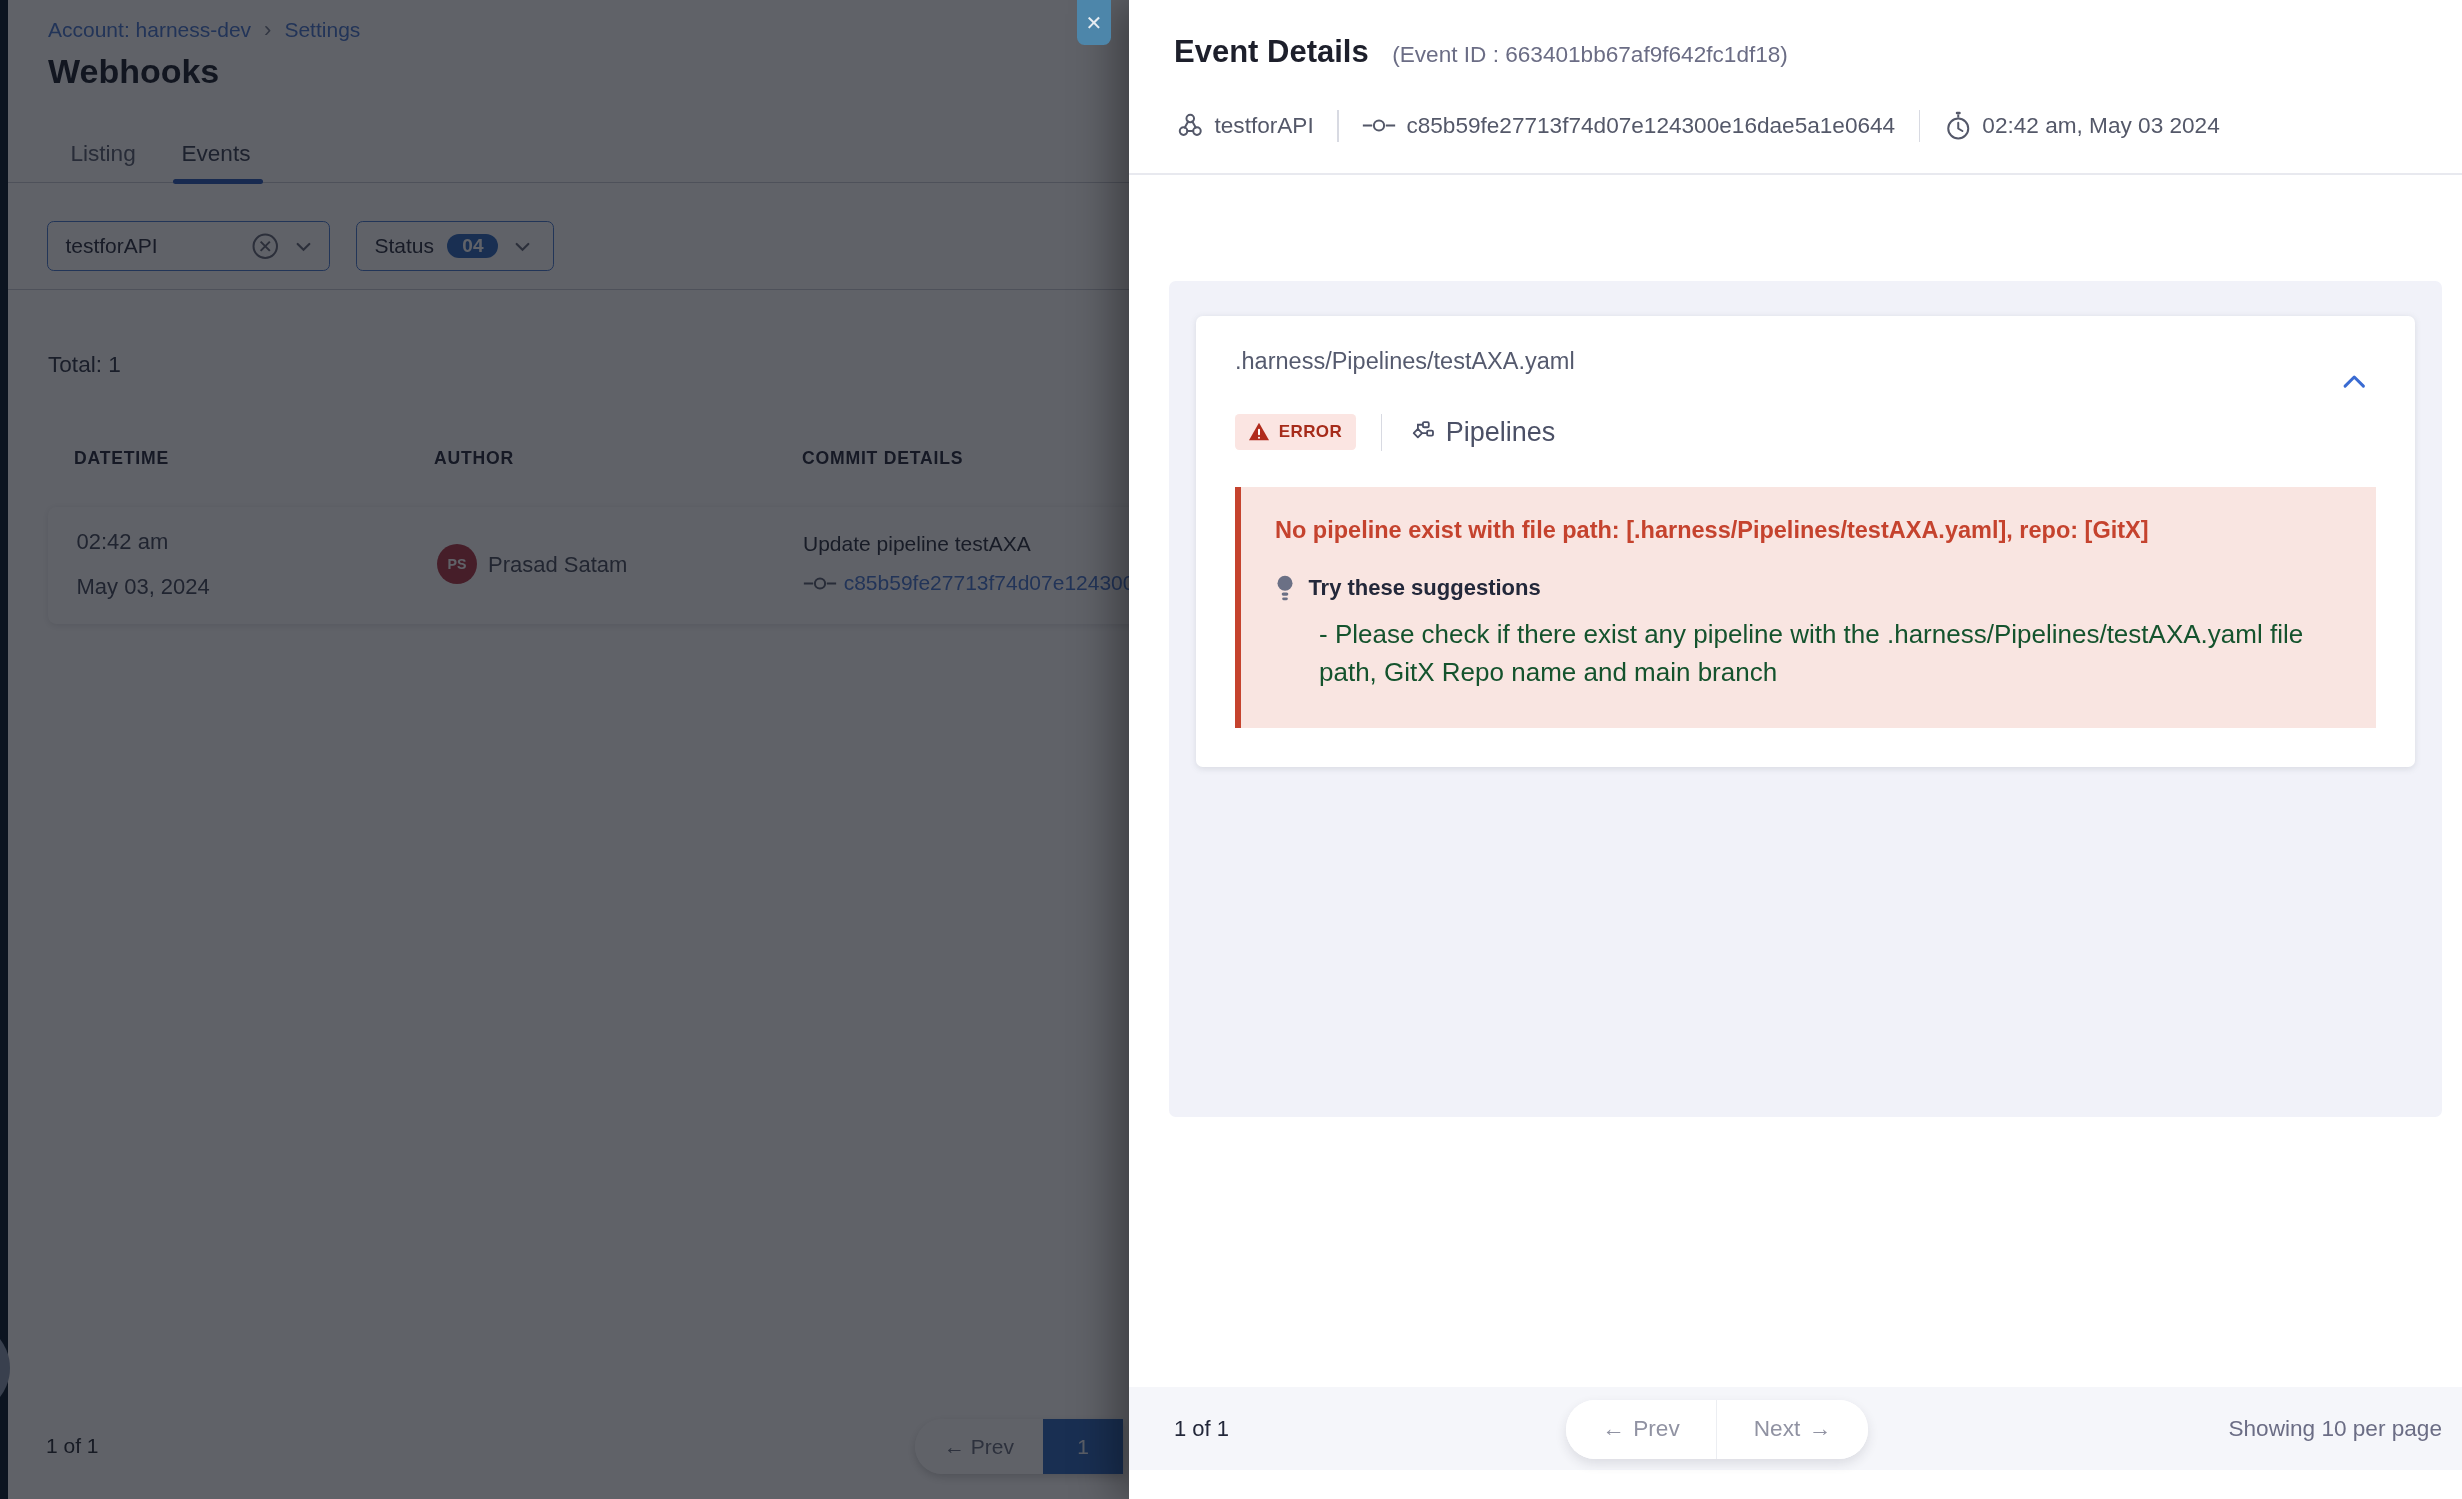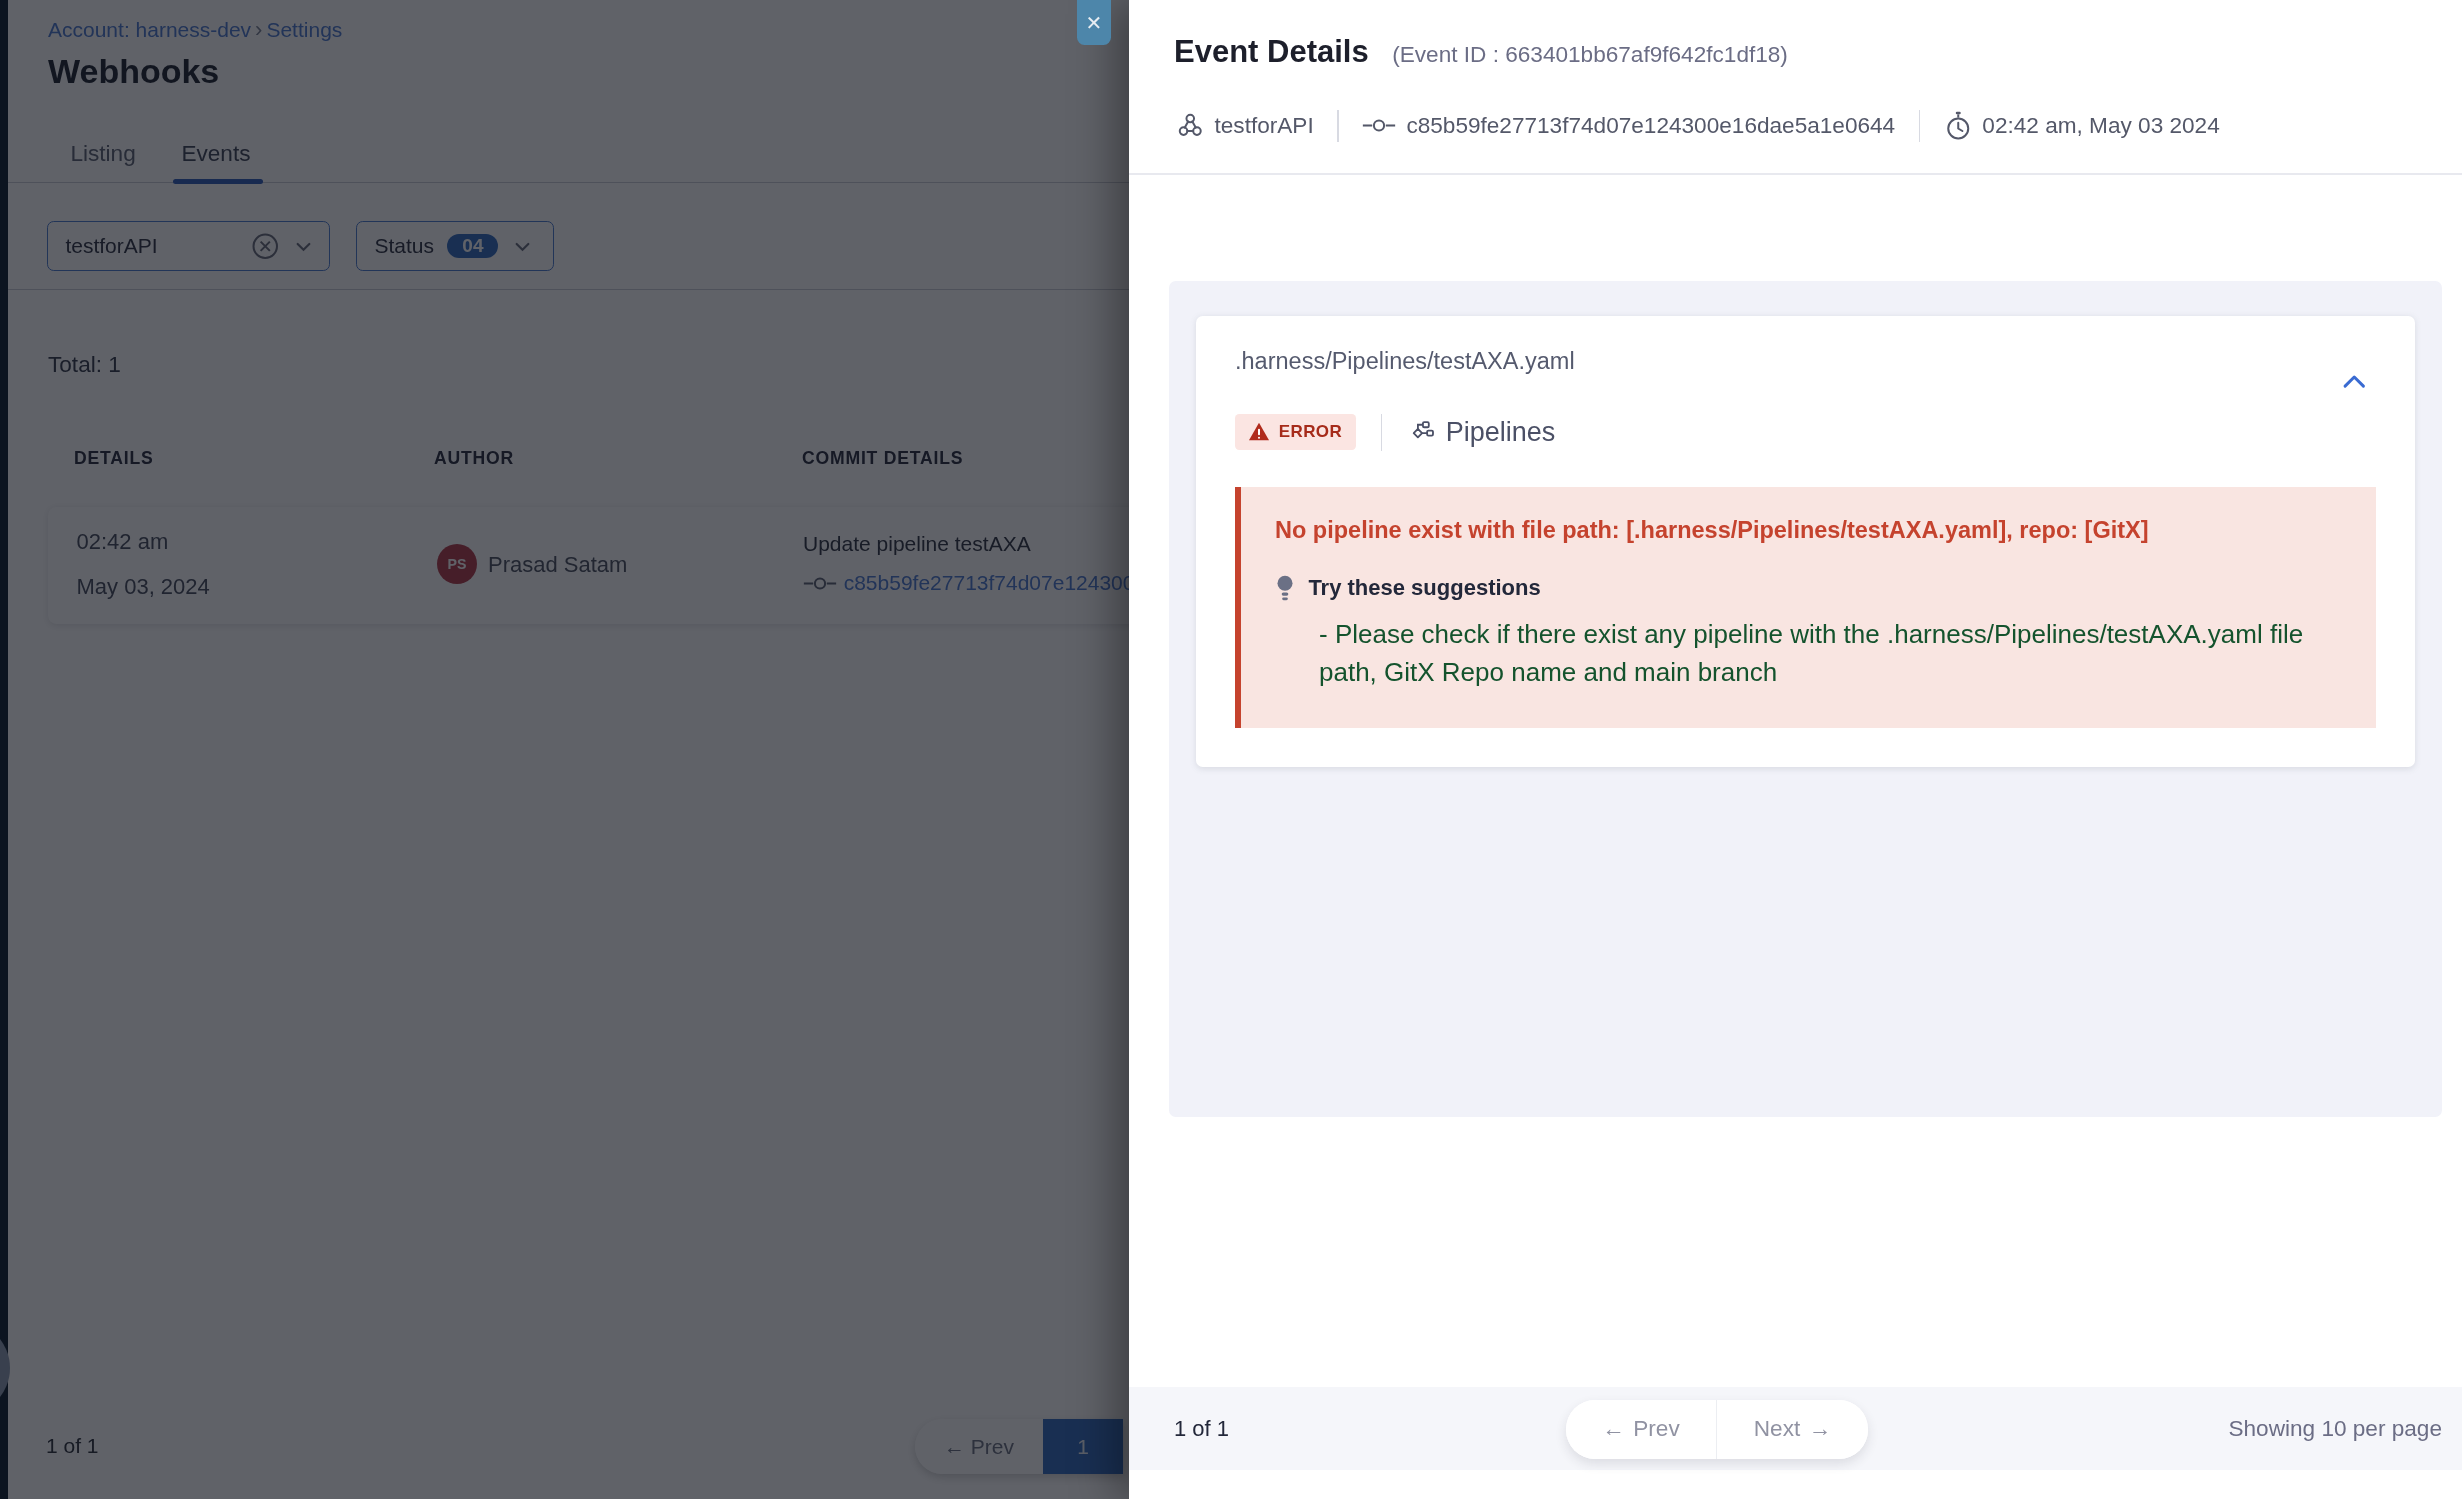--- a/index.html
+++ b/index.html
@@ -2,21 +2,21 @@
 <html style="font-size:13.4px"><head>
 <meta charset="utf-8">
 <style>
   * { margin:0; padding:0; box-sizing:border-box; }
   html,body { width:2462px; height:1499px; overflow:hidden; background:#fff;
     font-family:"Liberation Sans","DejaVu Sans",sans-serif; }
 
   
   #page { position:absolute; inset:0; background:#ffffff; z-index:0; }
   .nav-strip { position:absolute; left:0; top:0; width:8.4px; height:1499px; background:#0a1b2e; }
-  .crumbs { position:absolute; left:48px; top:17px; font-size:21px; display:flex; gap:4px; align-items:center; }
+  .crumbs { position:absolute; left:48px; top:17px; font-size:21px; display:flex; gap:13px; align-items:center; }
   .crumb-link { color:#4a78cf; cursor:pointer; }
   .crumb-sep { color:#7a8093; font-size:22px; }
   .page-title { position:absolute; left:48px; top:52px; font-size:34px; font-weight:700; color:#1b212d; }
   .tabs-row { position:absolute; left:8.4px; right:0; top:126px; height:57px; border-bottom:1.7px solid #c9ccd6; }
   .tab-listing { position:absolute; left:62px; top:15px; font-size:22.6px; color:#5b6172; cursor:pointer; }
   .tab-events { position:absolute; left:173px; top:15px; font-size:22.6px; color:#3d4356; cursor:pointer; }
   .tab-underline { position:absolute; left:165px; bottom:-1.7px; width:90px; height:5px; background:#2e5cb8; border-radius:2.5px; }
   .filter-row { position:absolute; left:8.4px; right:0; top:183px; height:107px; border-bottom:1.7px solid #c9ccd6; }
   .select-box { position:absolute; top:38px; height:50px; border:1.7px solid #4a7bd0; border-radius:6.7px;
     display:flex; align-items:center; background:transparent; cursor:pointer; }
@@ -138,21 +138,21 @@
       <span class="sel-text">Status</span>
       <span class="pill-badge">04</span>
       <svg class="icon-svg" width="25" height="25" viewBox="0 0 30 30">
         <path d="M8 12 L15 19 L22 12" fill="none" stroke="#666b7a" stroke-width="2.6" stroke-linecap="round"></path>
       </svg>
     </div>
   </div>
 
   <div class="total-label">Total: 1</div>
 
-  <div class="thead th-datetime">DETAILS</div>
+  <div class="thead th-datetime">DATETIME</div>
   <div class="thead th-author">AUTHOR</div>
   <div class="thead th-commit">COMMIT DETAILS</div>
 
   <div class="row-card">
     <div class="cell-time">02:42 am</div>
     <div class="cell-date">May 03, 2024</div>
     <div class="avatar">PS</div>
     <div class="cell-author">Prasad Satam</div>
     <div class="cell-msg">Update pipeline testAXA</div>
     <div class="cell-commit">

